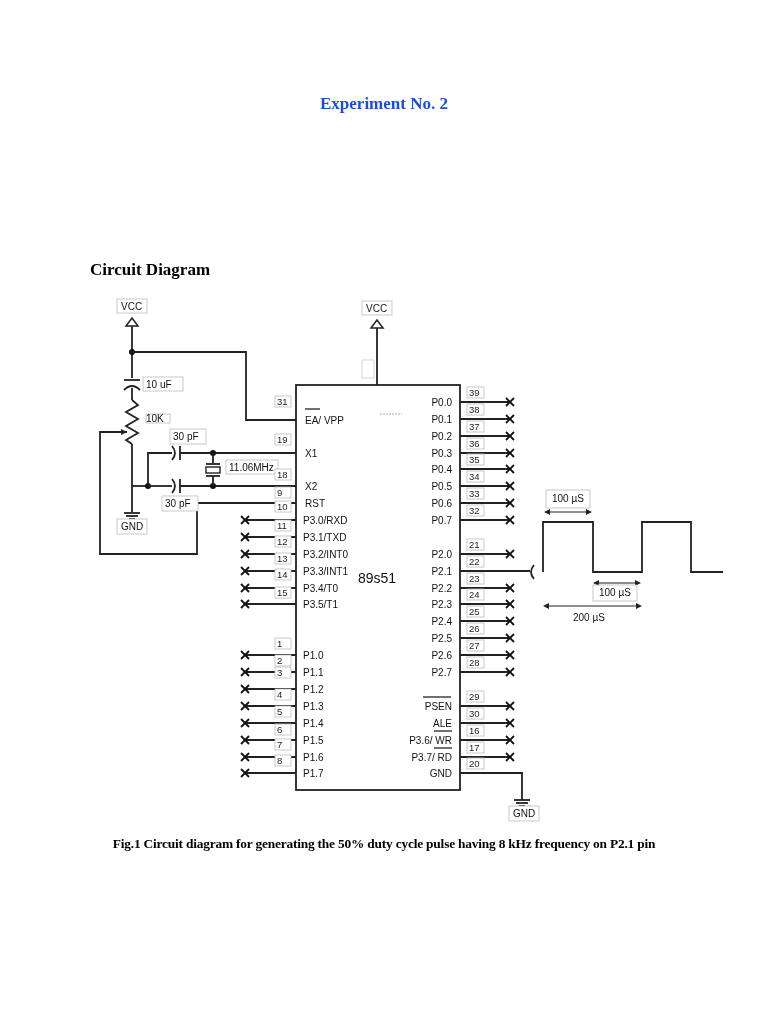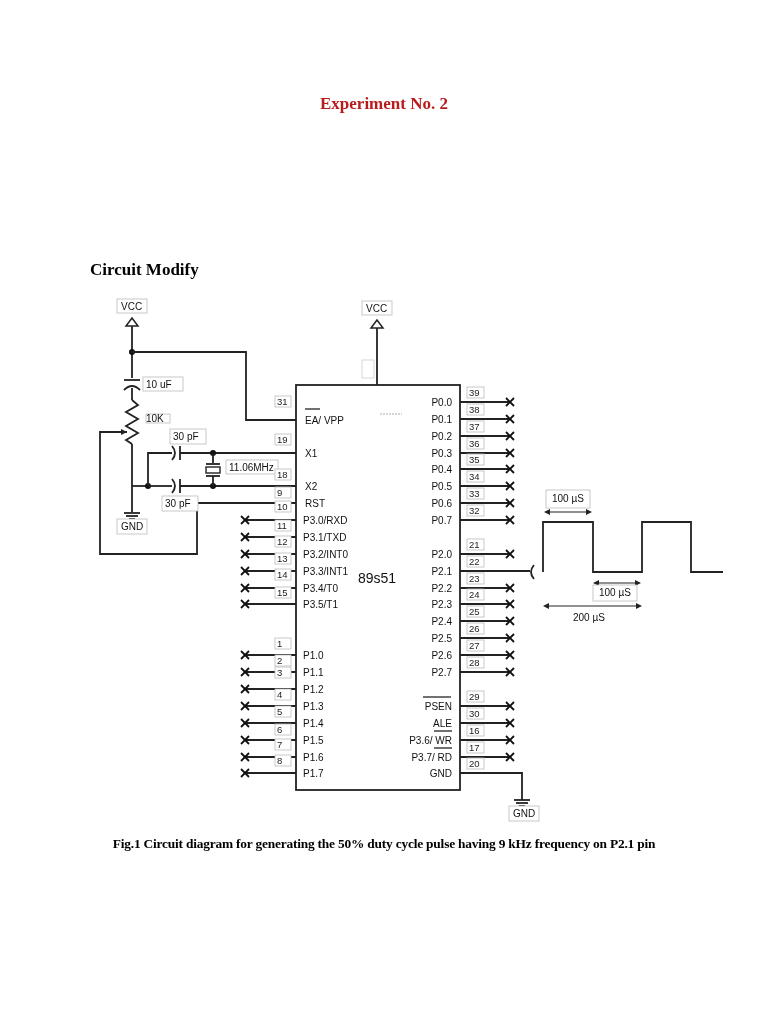--- a/index.html
+++ b/index.html
@@ -1,20 +1,20 @@
 <!DOCTYPE html>
 <html><head>
 <meta charset="utf-8">
 <style>
   html, body { margin: 0; padding: 0; background: #ffffff; }
   body { width: 768px; height: 1024px; position: relative; overflow: hidden; }
   .page { position: absolute; left: 0; top: 0; width: 768px; height: 1024px; background: #fff; }
   .title {
     position: absolute; top: 94px; left: 0; width: 768px; text-align: center;
-    font-family: "Liberation Serif", serif; font-weight: bold; font-size: 17px; color: #b91c1c;
+    font-family: "Liberation Serif", serif; font-weight: bold; font-size: 17px; color: #1d4ed8;
   }
   .aim {
     position: absolute; top: 152px; left: 90px; width: 600px;
     font-family: "Liberation Serif", serif; font-size: 14.5px; color: #111;
     line-height: 28.5px; text-align: justify;
   }
   .aim .aim-label { font-weight: bold; font-size: 17px; }
   .section {
     position: absolute; top: 260px; left: 90px;
     font-family: "Liberation Serif", serif; font-weight: bold; font-size: 17px; color: #000;
@@ -31,21 +31,21 @@
   .chipname { font-family: "Liberation Sans", sans-serif; font-size: 14px; fill: #111; }
   .wire { stroke: #222; stroke-width: 1.8; fill: none; }
   .thin { stroke: #222; stroke-width: 1.2; fill: none; }
   .box { stroke: #bbb; stroke-width: 0.8; fill: #fff; }
 </style>
 </head>
 <body>
 
 <div class="page">
   <div class="title">Experiment No. 2</div>
-  <div class="section">Circuit Modify</div>
+  <div class="section">Circuit Diagram</div>
 
   <svg class="circuit" width="768" height="1024" viewBox="0 0 768 1024">
 
     <rect class="box" x="117" y="299" width="30" height="14"></rect>
     <text class="lbl" x="121" y="310">VCC</text>
     <polygon points="132,318 126,326 138,326" fill="#fff" stroke="#222" stroke-width="1.5"></polygon>
     <line class="wire" x1="132" y1="326" x2="132" y2="378"></line>
     <circle cx="132" cy="352" r="3" fill="#111"></circle>
     <polyline class="wire" points="132,352 246,352 246,420 296,420"></polyline>
 
@@ -497,14 +497,14 @@
     <polygon points="641,583 635,580 635,586" fill="#222"></polygon>
     <rect class="box" x="593" y="585" width="44" height="16"></rect>
     <text class="lbl" x="599" y="596">100 µS</text>
 
     <line class="thin" x1="545" y1="606" x2="640" y2="606"></line>
     <polygon points="543,606 549,603 549,609" fill="#222"></polygon>
     <polygon points="642,606 636,603 636,609" fill="#222"></polygon>
     <text class="lbl" x="573" y="621">200 µS</text>
   </svg>
 
-  <div class="caption">Fig.1 Circuit diagram for generating the 50% duty cycle pulse having 9 kHz frequency  on P2.1 pin</div>
+  <div class="caption">Fig.1 Circuit diagram for generating the 50% duty cycle pulse having 8 kHz frequency  on P2.1 pin</div>
 </div>
 
 </body></html>

